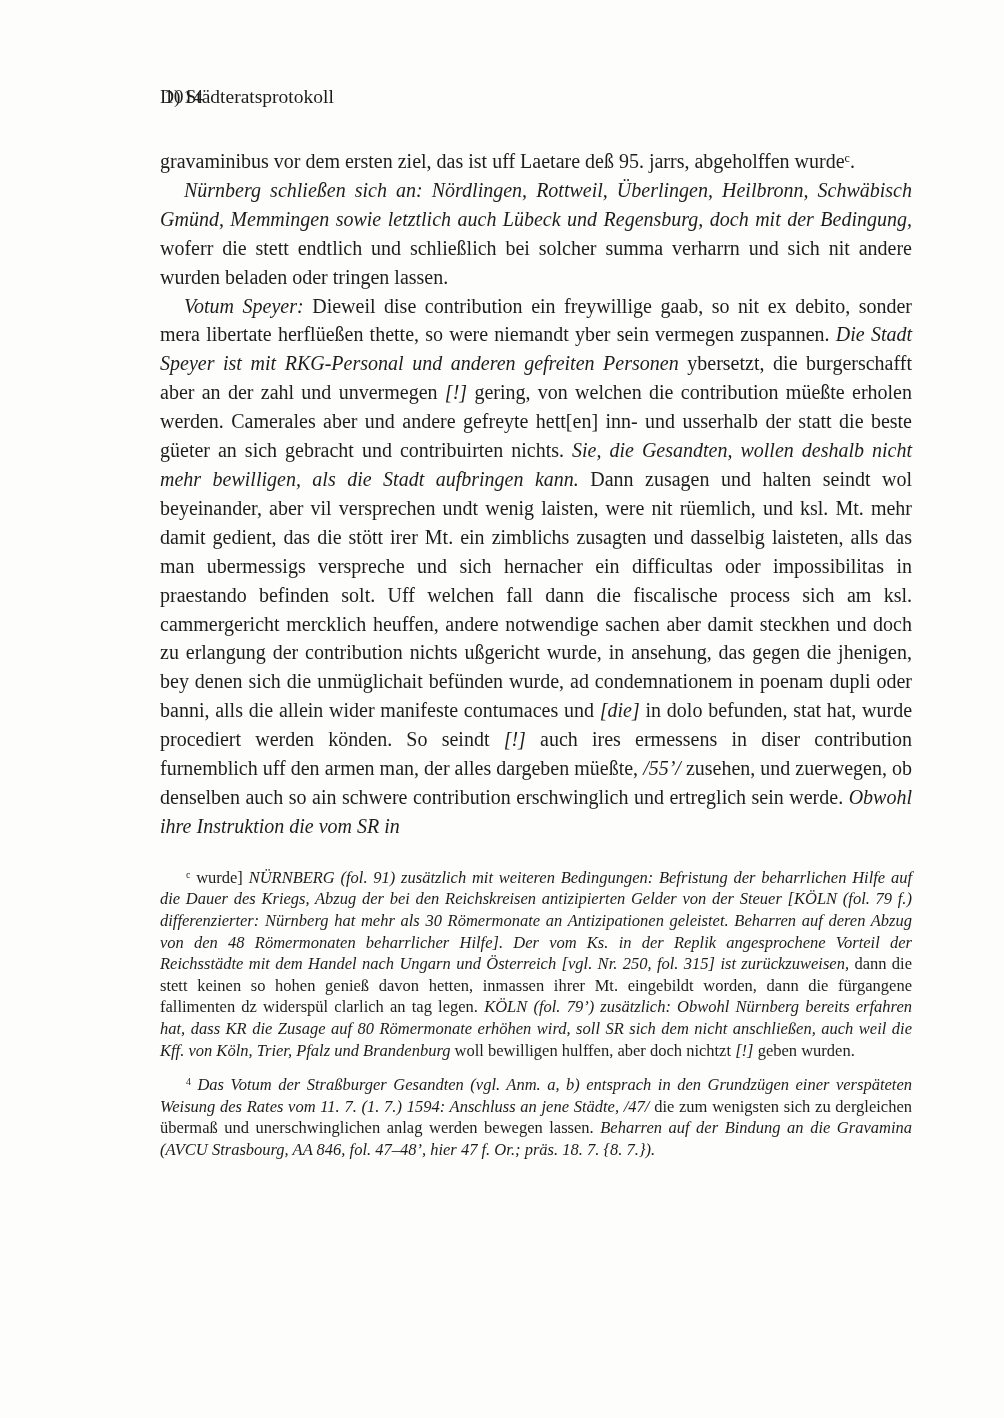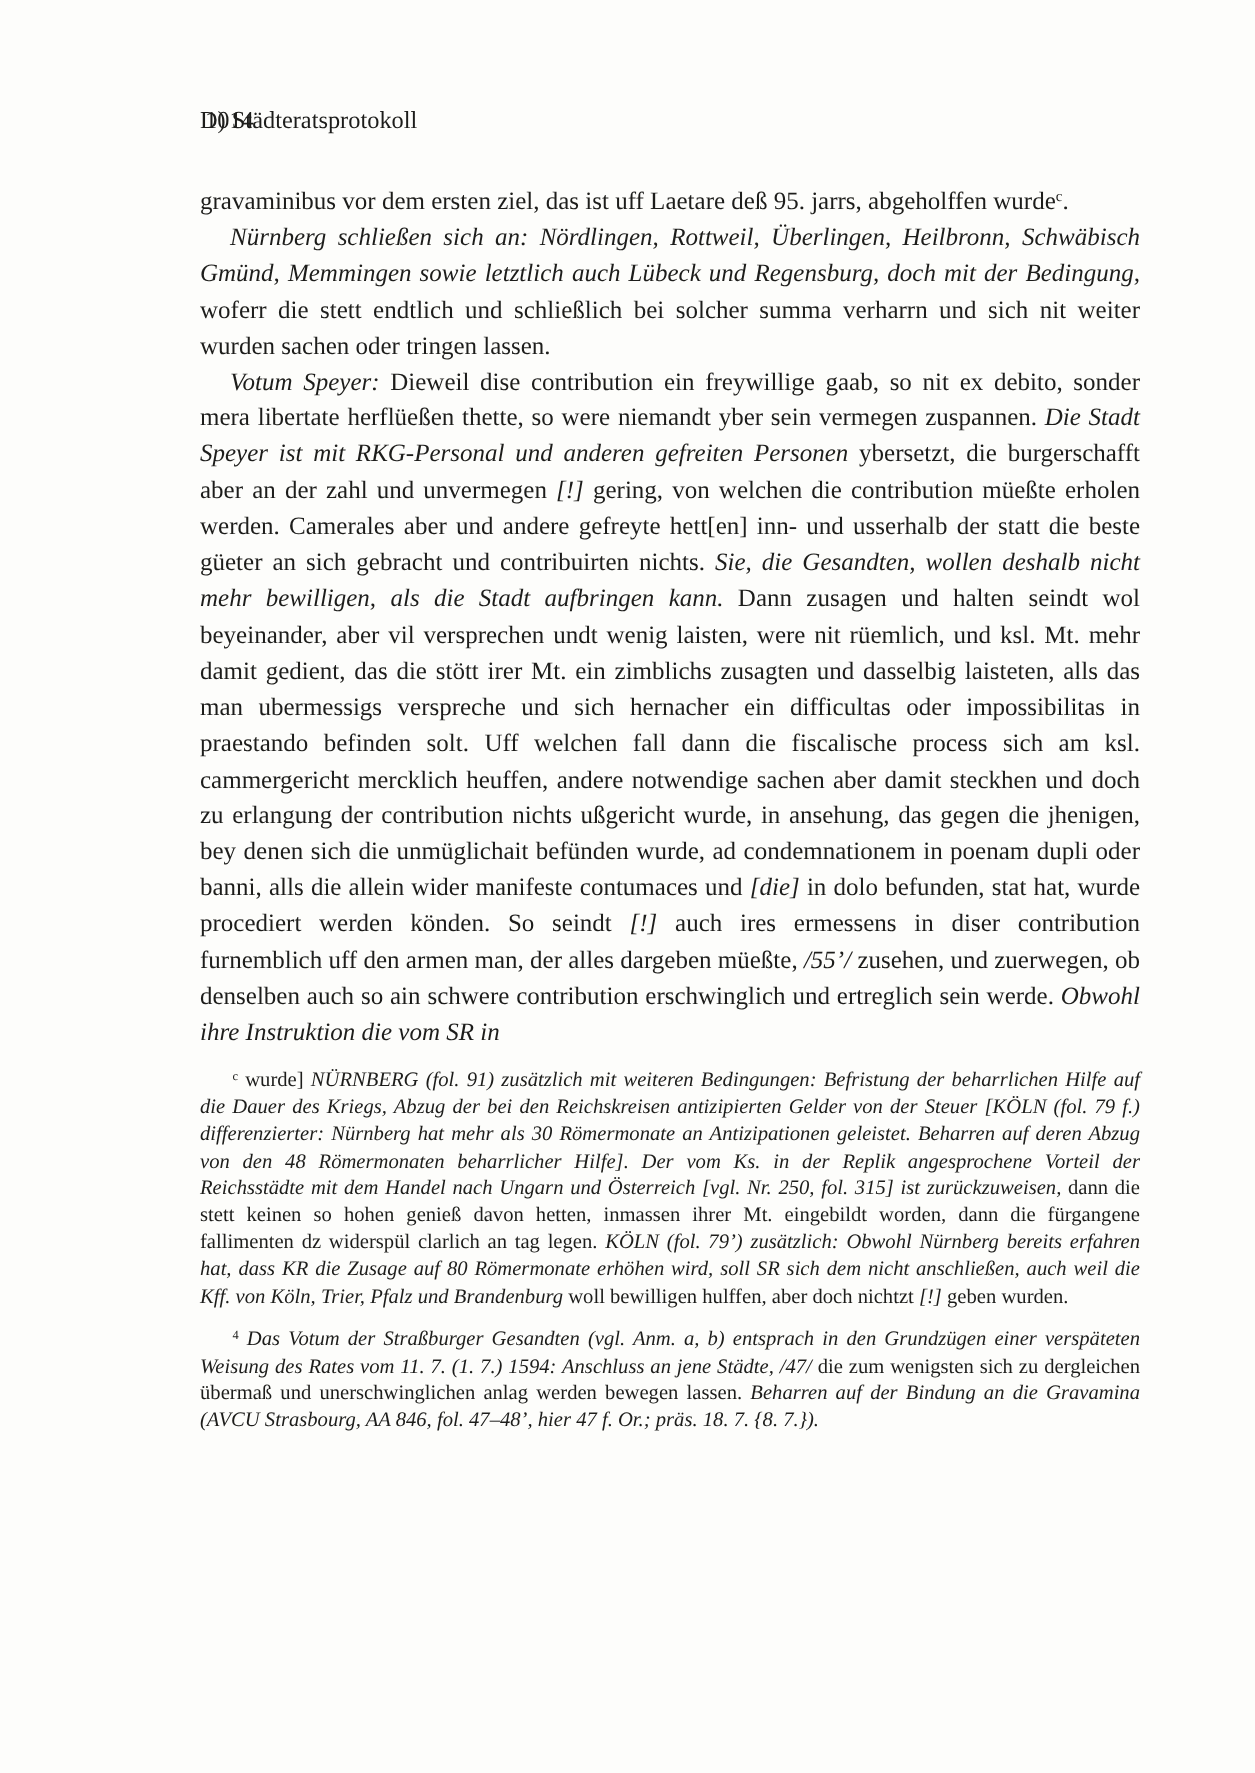--- a/index.html
+++ b/index.html
@@ -38,41 +38,41 @@
   .body-text .para.noindent { text-indent: 0; }
   .it { font-style: italic; }
   .sup {
     font-size: 0.6em;
     position: relative;
     top: -0.5em;
     vertical-align: baseline;
     line-height: 0;
   }
   .footnotes {
-    margin-top: 12px;
+    margin-top: 26px;
     font-size: 16.5px;
     line-height: 21.6px;
     text-align: justify;
     hyphens: auto;
   }
   .footnotes .para { text-indent: 26px; }
   .footnotes .para + .para { margin-top: 13px; }
 </style>
 </head>
 <body>
 
 <div class="page">
   <header class="page-header">
     <span class="page-number">1014</span>
     <span class="running-title">D) Städteratsprotokoll</span>
   </header>
 
   <main class="body-text">
       <p class="para noindent"><span>gravaminibus vor dem ersten ziel, das ist uff Laetare deß 95. jarrs, abgeholffen wurde</span><span class="sup">c</span><span>.</span></p>
-      <p class="para"><span class="it">Nürnberg schließen sich an: Nördlingen, Rottweil, Überlingen, Heilbronn, Schwäbisch Gmünd, Memmingen sowie letztlich auch Lübeck und Regensburg, doch mit der Bedingung, </span><span>woferr die stett endtlich und schließlich bei solcher summa verharrn und sich nit weiter wurden sachen oder tringen lassen.</span></p>
+      <p class="para"><span class="it">Nürnberg schließen sich an: Nördlingen, Rottweil, Überlingen, Heilbronn, Schwäbisch Gmünd, Memmingen sowie letztlich auch Lübeck und Regensburg, doch mit der Bedingung, </span><span>woferr die stett endtlich und schließlich bei solcher summa verharrn und sich nit andere wurden beladen oder tringen lassen.</span></p>
       <p class="para"><span class="it">Votum Speyer: </span><span>Dieweil dise contribution ein freywillige gaab, so nit ex debito, sonder mera libertate herflüeßen thette, so were niemandt yber sein vermegen zuspannen. </span><span class="it">Die Stadt Speyer ist mit RKG-Personal und anderen gefreiten Personen </span><span>ybersetzt, die burgerschafft aber an der zahl und unvermegen </span><span class="it">[!]</span><span> gering, von welchen die contribution müeßte erholen werden. Camerales aber und andere gefreyte hett[en] inn- und usserhalb der statt die beste güeter an sich gebracht und contribuirten nichts. </span><span class="it">Sie, die Gesandten, wollen deshalb nicht mehr bewilligen, als die Stadt aufbringen kann. </span><span>Dann zusagen und halten seindt wol beyeinander, aber vil versprechen undt wenig laisten, were nit rüemlich, und ksl. Mt. mehr damit gedient, das die stött irer Mt. ein zimblichs zusagten und dasselbig laisteten, alls das man ubermessigs verspreche und sich hernacher ein difficultas oder impossibilitas in praestando befinden solt. Uff welchen fall dann die fiscalische process sich am ksl. cammergericht mercklich heuffen, andere notwendige sachen aber damit steckhen und doch zu erlangung der contribution nichts ußgericht wurde, in ansehung, das gegen die jhenigen, bey denen sich die unmüglichait befünden wurde, ad condemnationem in poenam dupli oder banni, alls die allein wider manifeste contumaces und </span><span class="it">[die]</span><span> in dolo befunden, stat hat, wurde procediert werden könden. So seindt </span><span class="it">[!]</span><span> auch ires ermessens in diser contribution furnemblich uff den armen man, der alles dargeben müeßte, </span><span class="it">/55’/</span><span> zusehen, und zuerwegen, ob denselben auch so ain schwere contribution erschwinglich und ertreglich sein werde. </span><span class="it">Obwohl ihre Instruktion die vom SR in</span></p>
     </main>
 
   <section class="footnotes">
       <p class="para"><span class="sup">c</span><span> wurde] </span><span class="it">NÜRNBERG (fol. 91) zusätzlich mit weiteren Bedingungen: Befristung der beharrlichen Hilfe auf die Dauer des Kriegs, Abzug der bei den Reichskreisen antizipierten Gelder von der Steuer [KÖLN (fol. 79 f.) differenzierter: Nürnberg hat mehr als 30 Römermonate an Antizipationen geleistet. Beharren auf deren Abzug von den 48 Römermonaten beharrlicher Hilfe]. Der vom Ks. in der Replik angesprochene Vorteil der Reichsstädte mit dem Handel nach Ungarn und Österreich [vgl. Nr. 250, fol. 315] ist zurückzuweisen, </span><span>dann die stett keinen so hohen genieß davon hetten, inmassen ihrer Mt. eingebildt worden, dann die fürgangene fallimenten dz widerspül clarlich an tag legen. </span><span class="it">KÖLN (fol. 79’) zusätzlich: Obwohl Nürnberg bereits erfahren hat, dass KR die Zusage auf 80 Römermonate erhöhen wird, soll SR sich dem nicht anschließen, auch weil die Kff. von Köln, Trier, Pfalz und Brandenburg </span><span>woll bewilligen hulffen, aber doch nichtzt </span><span class="it">[!]</span><span> geben wurden.</span></p>
       <p class="para"><span class="sup">4</span><span class="it"> Das Votum der Straßburger Gesandten (vgl. Anm. a, b) entsprach in den Grundzügen einer verspäteten Weisung des Rates vom 11. 7. (1. 7.) 1594: Anschluss an jene Städte, /47/ </span><span>die zum wenigsten sich zu dergleichen übermaß und unerschwinglichen anlag werden bewegen lassen. </span><span class="it">Beharren auf der Bindung an die Gravamina (AVCU Strasbourg, AA 846, fol. 47–48’, hier 47 f. Or.; präs. 18. 7. {8. 7.}).</span></p>
     </section>
 </div>
 
 </body></html>

